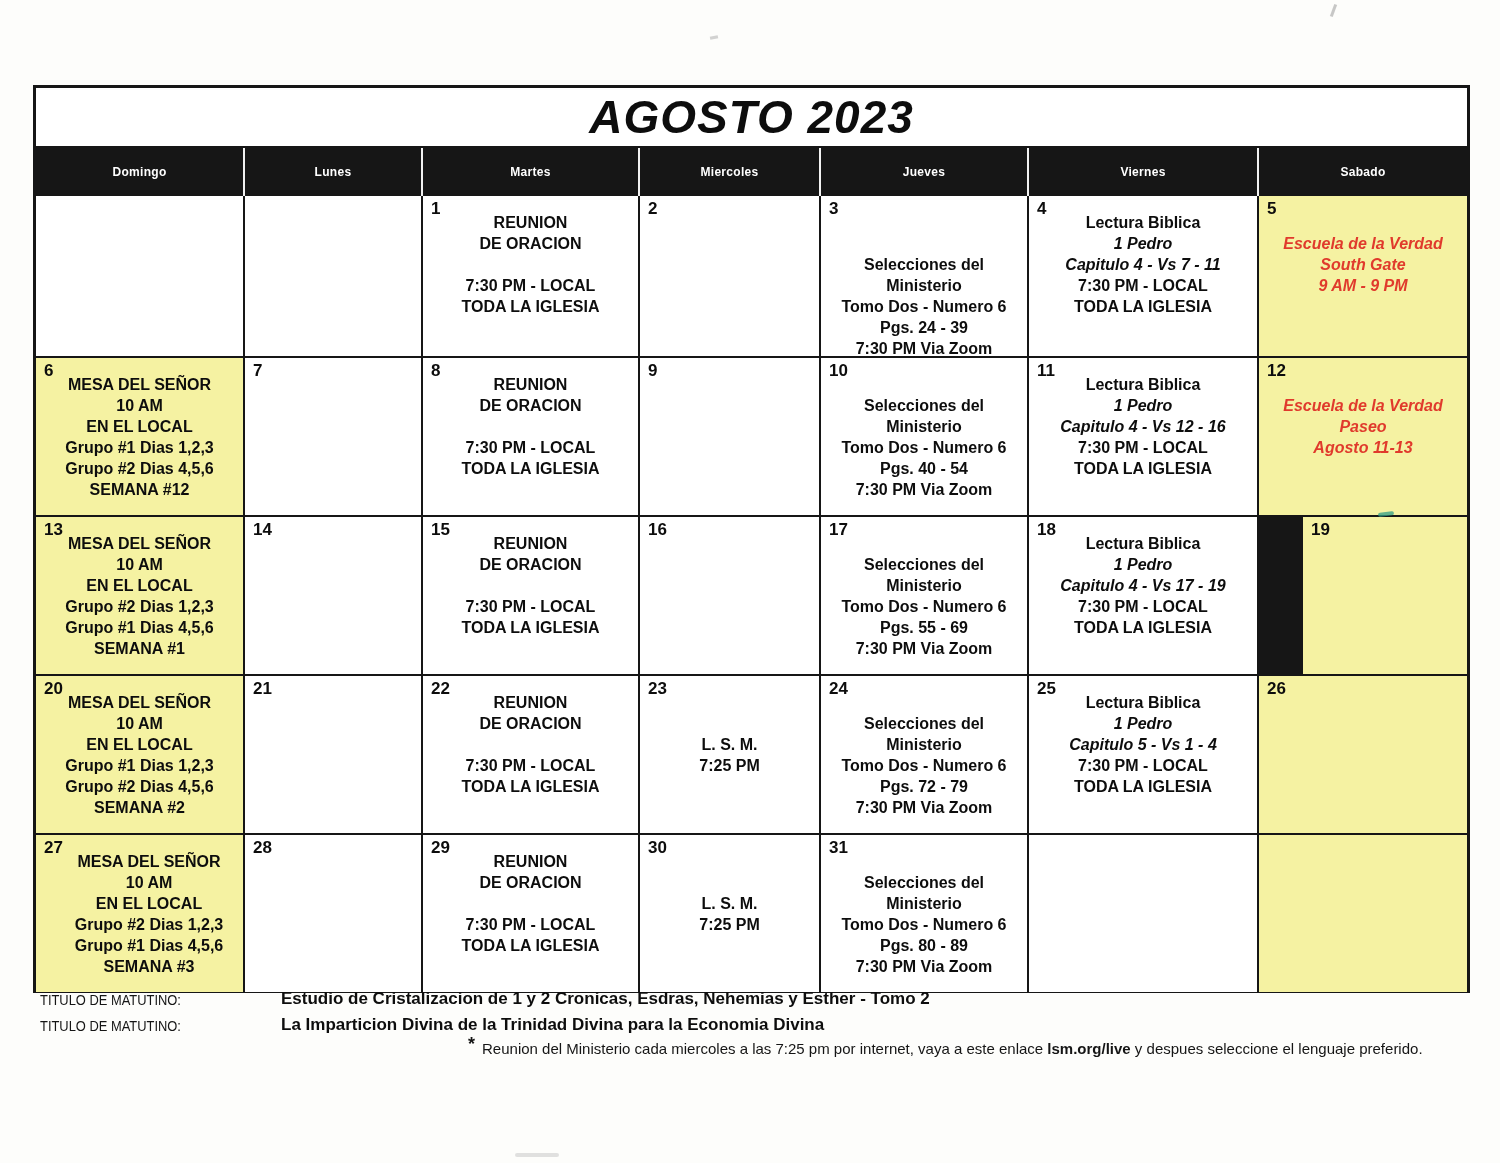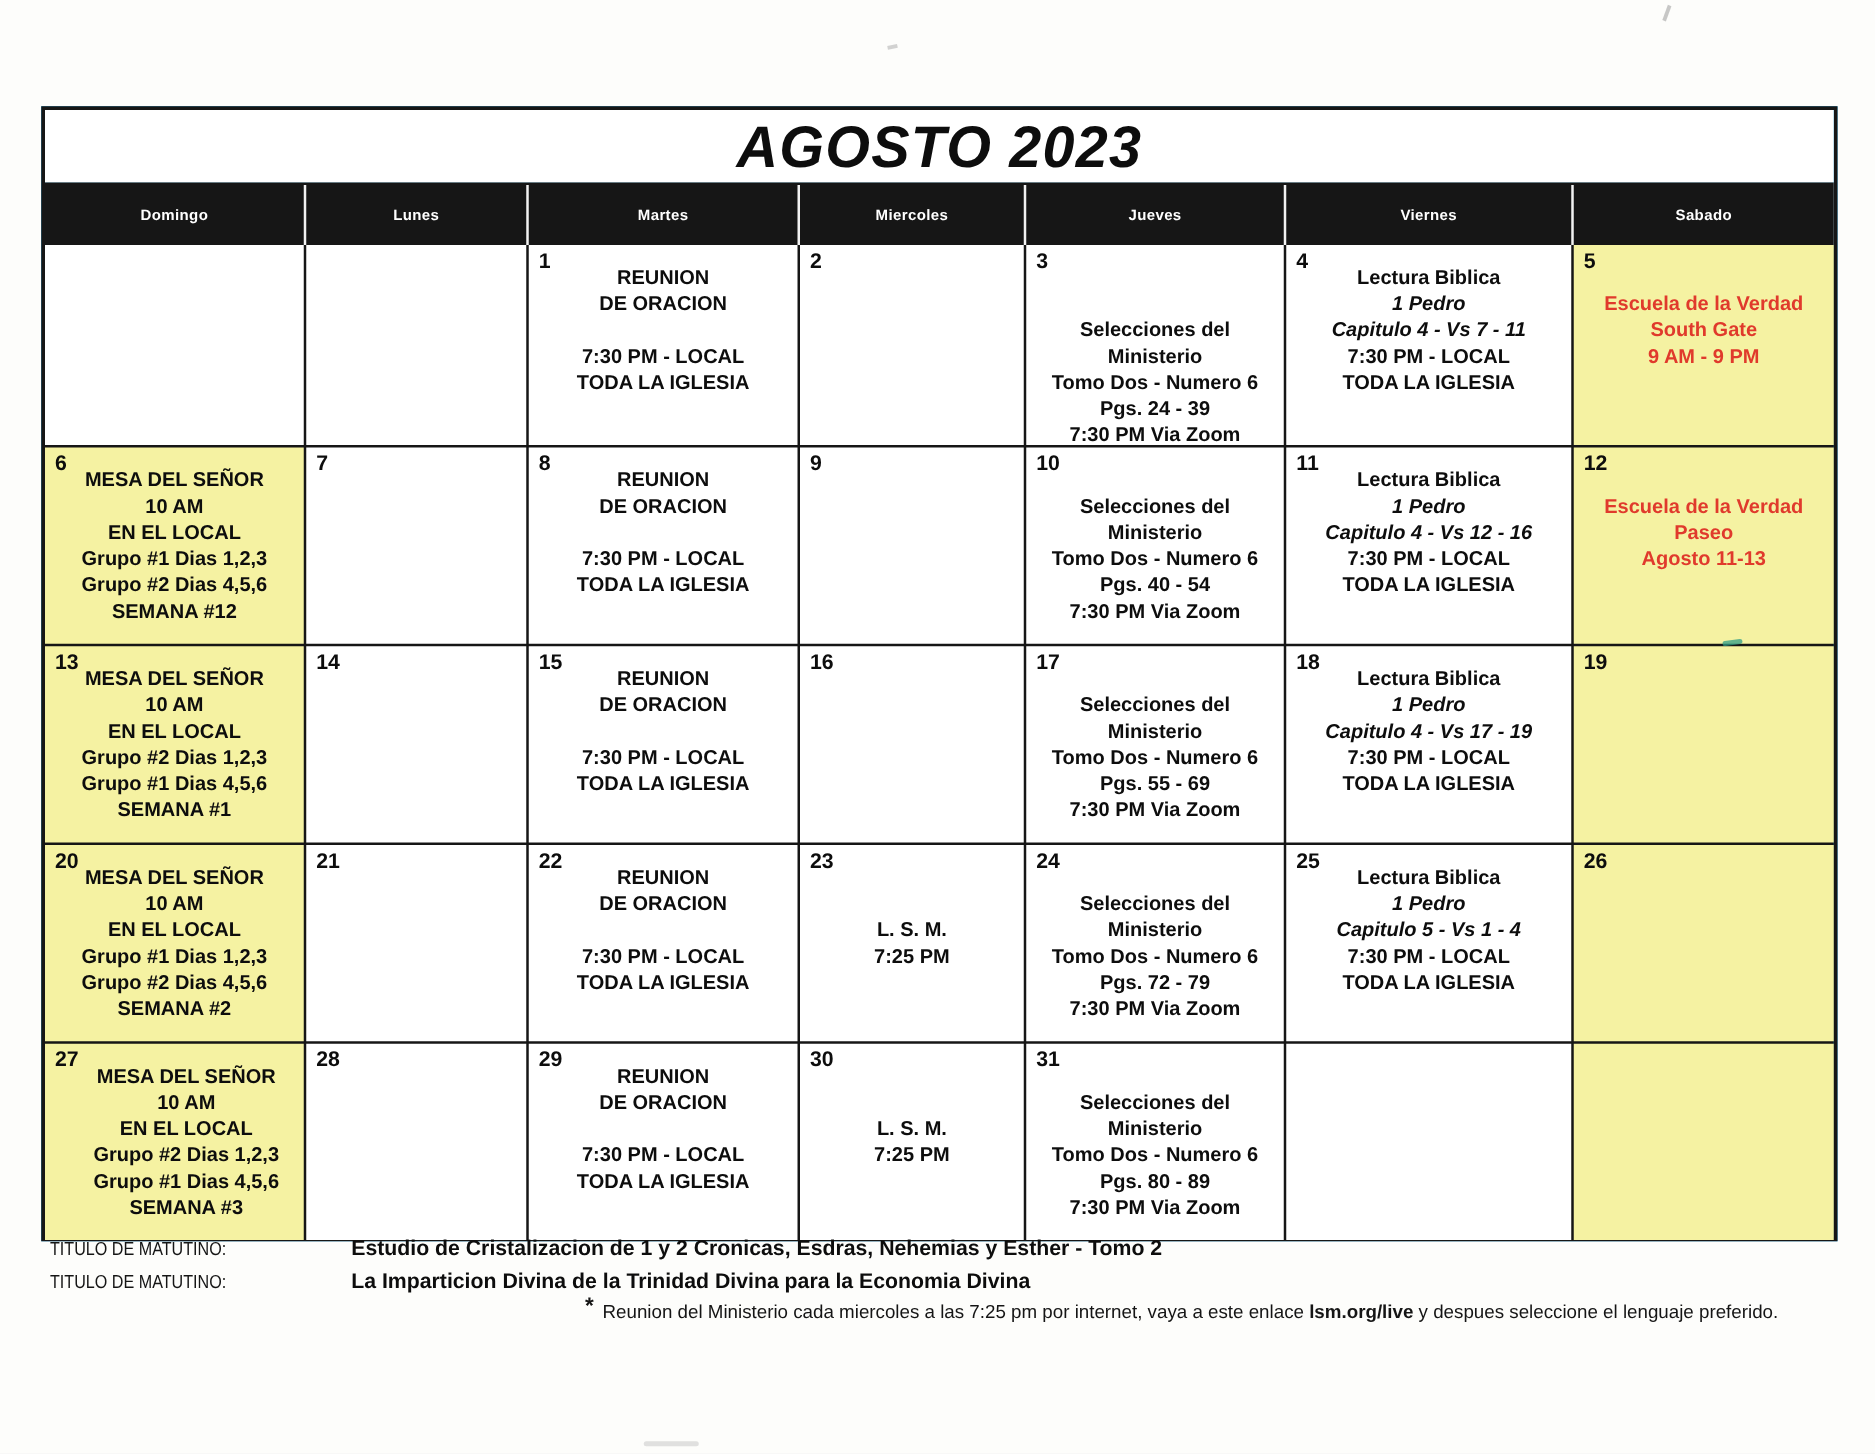--- a/index.html
+++ b/index.html
@@ -6,21 +6,21 @@
   body{
     width:1500px;height:1163px;position:relative;
     font-family:"Liberation Sans", sans-serif;
     -webkit-font-smoothing:antialiased;
     color:#111;
   }
   .page{position:absolute;inset:0;background:#fdfdfb;}
   
   .calendar{
     position:absolute;left:33px;top:85px;width:1437px;height:908px;
-    border:3px solid #161616;background:#0ea5e9;box-sizing:border-box;
+    border:3px solid #161616;background:#ec4899;box-sizing:border-box;
   }
   .title-bar{
     height:58px;background:#ffffff;
     display:flex;align-items:center;justify-content:center;
   }
   .title-bar .title{
     font-size:46px;font-weight:bold;font-style:italic;
     letter-spacing:1px;color:#0d0d0d;transform:scaleY(1.02);
   }
   .weekday-row{
@@ -44,21 +44,21 @@
   .daynum{
     position:absolute;top:3px;left:8px;
     font-size:17px;font-weight:bold;color:#0d0d0d;
   }
   .events{margin-top:16px;text-align:center;}
   .line{
     height:21px;line-height:21px;font-size:16px;font-weight:bold;color:#0d0d0d;
     white-space:nowrap;
   }
   .line.i{font-style:italic;}
-  .line.ri{}
+  .line.ri{font-style:italic;}
   
   .footer{position:absolute;left:40px;top:986px;width:1430px;}
   .mat-row{height:26px;display:flex;align-items:center;gap:36px;}
   .mat-label{
     font-size:15px;color:#151515;display:inline-block;
     transform:scaleX(0.86);transform-origin:left center;width:205px;flex:0 0 205px;
   }
   .mat-title{font-size:17px;font-weight:bold;color:#0d0d0d;}
   .note{position:absolute;left:428px;top:52px;font-size:15px;color:#151515;white-space:nowrap;}
   .note .star{font-weight:bold;font-size:18px;position:relative;top:-4px;margin-right:7px;}
@@ -233,21 +233,21 @@
         <div class="cell">
           <span class="daynum">18</span>
           <div class="events">
             <div class="line">Lectura Biblica</div>
             <div class="line i">1 Pedro</div>
             <div class="line i">Capitulo 4 - Vs 17 - 19</div>
             <div class="line">7:30 PM - LOCAL</div>
             <div class="line">TODA LA IGLESIA</div>
           </div>
         </div>
-        <div class="cell" style="background: rgb(245, 242, 162);">
+        <div class="cell" style="background: rgb(245, 242, 162); margin-left: 44px;">
           <span class="daynum">19</span>
         </div>
         <div class="cell" style="background: rgb(245, 242, 162);">
           <span class="daynum">20</span>
           <div class="events">
             <div class="line">MESA DEL SEÑOR</div>
             <div class="line">10 AM</div>
             <div class="line">EN EL LOCAL</div>
             <div class="line">Grupo #1 Dias 1,2,3</div>
             <div class="line">Grupo #2 Dias 4,5,6</div>

